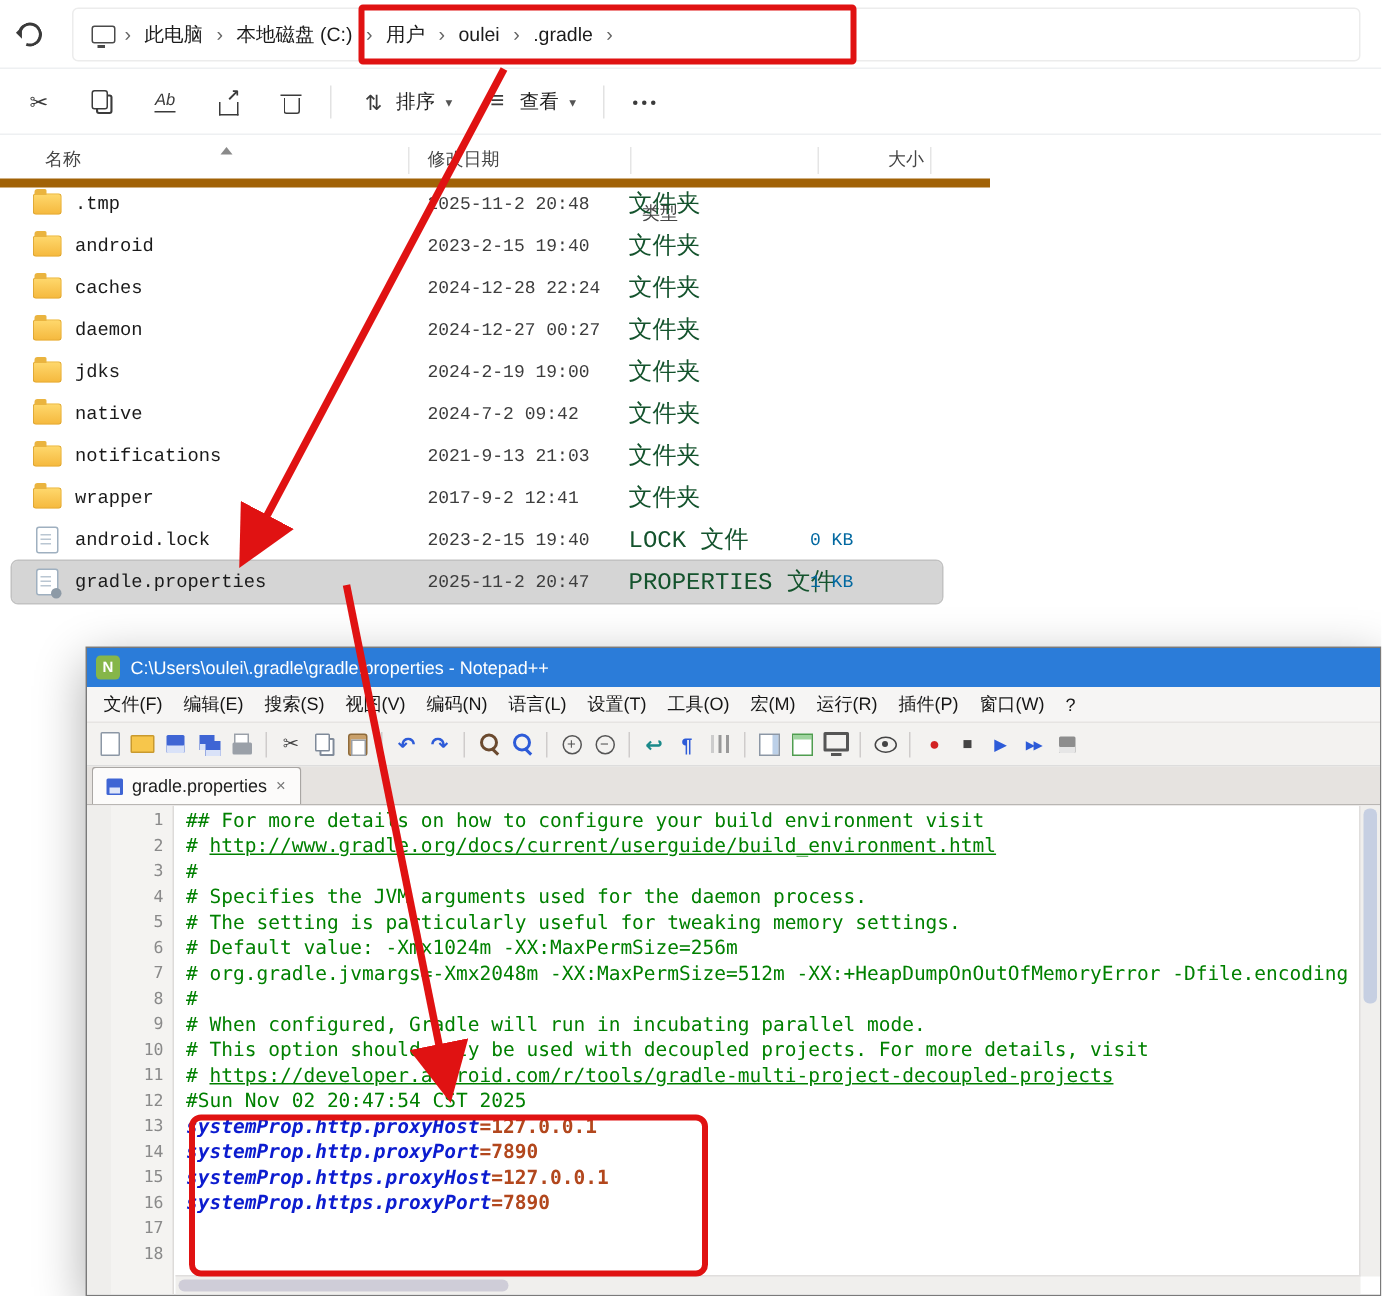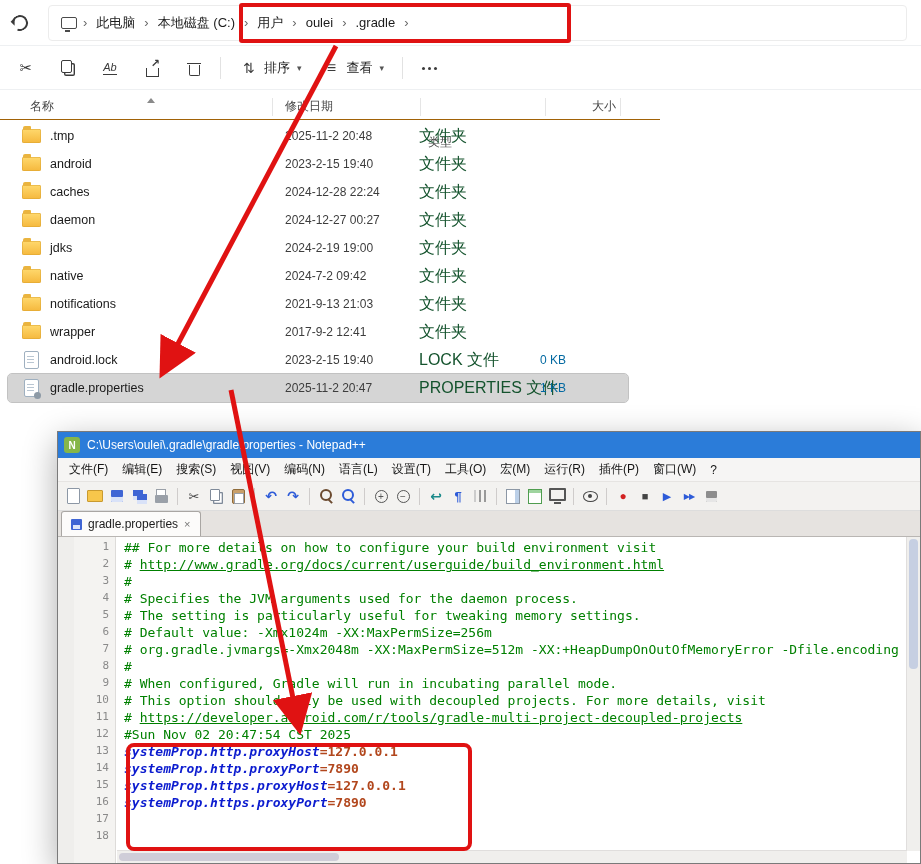--- a/index.html
+++ b/index.html
@@ -41,23 +41,23 @@
   .ei-view::before{content:"≡";font-size:16px;}
   .ei-more::before{content:"";width:3px;height:3px;border-radius:50%;background:#3b3b3b;
       box-shadow:6px 0 0 #3b3b3b,-6px 0 0 #3b3b3b;}
 
   .ex-head{position:absolute;left:0;top:91px;width:660px;height:28px;font-size:12px;color:#454545;}
   .ex-head span{position:absolute;top:7px;}
   .h-name{left:30px;}.h-date{left:285px;}.h-type{left:428px;margin-top:36px;}.h-size{left:553px;margin-left:39px;}
   .h-caret{position:absolute;left:147px;top:0;width:0;height:0;border-left:4px solid transparent;
            border-right:4px solid transparent;border-bottom:5px solid #8a8a8a;}
   .hsep{position:absolute;top:4px;width:1px;height:18px;background:#e5e5e5;}
-  .ex-head{border-bottom:1px solid #a16207;}
-
-  .ex-list{position:absolute;left:8px;top:122px;width:620px;}
+  .ex-head{border-bottom:6px solid #a16207;}
+
+  .ex-list{position:absolute;left:8px;top:122px;width:620px;font-family:Liberation Mono, monospace;}
   .frow{position:relative;height:28px;border-radius:4px;}
   .frow.selected{background:#d5d5d5;outline:1px solid #c2c2c2;}
   .fic{position:absolute;left:12px;top:50%;transform:translateY(-50%);width:22px;display:flex;justify-content:center;}
   .c-name{position:absolute;left:42px;top:50%;transform:translateY(-50%);font-size:12.5px;color:#1a1a1a;}
   .c-date{position:absolute;left:277px;top:50%;transform:translateY(-50%);font-size:12px;color:#3d3d3d;}
   .c-type{position:absolute;left:411px;top:50%;transform:translateY(-50%);font-size:16px;color:#14532d;}
   .c-size{position:absolute;left:532px;width:72px;text-align:left;top:50%;transform:translateY(-50%);font-size:12px;color:#0369a1;}
 
   .fi-folder{display:block;width:19px;height:14px;background:linear-gradient(#ffd96e,#f5b83d);border-radius:2px;
              position:relative;box-shadow:inset 0 0 0 .5px #d9a12e;}

